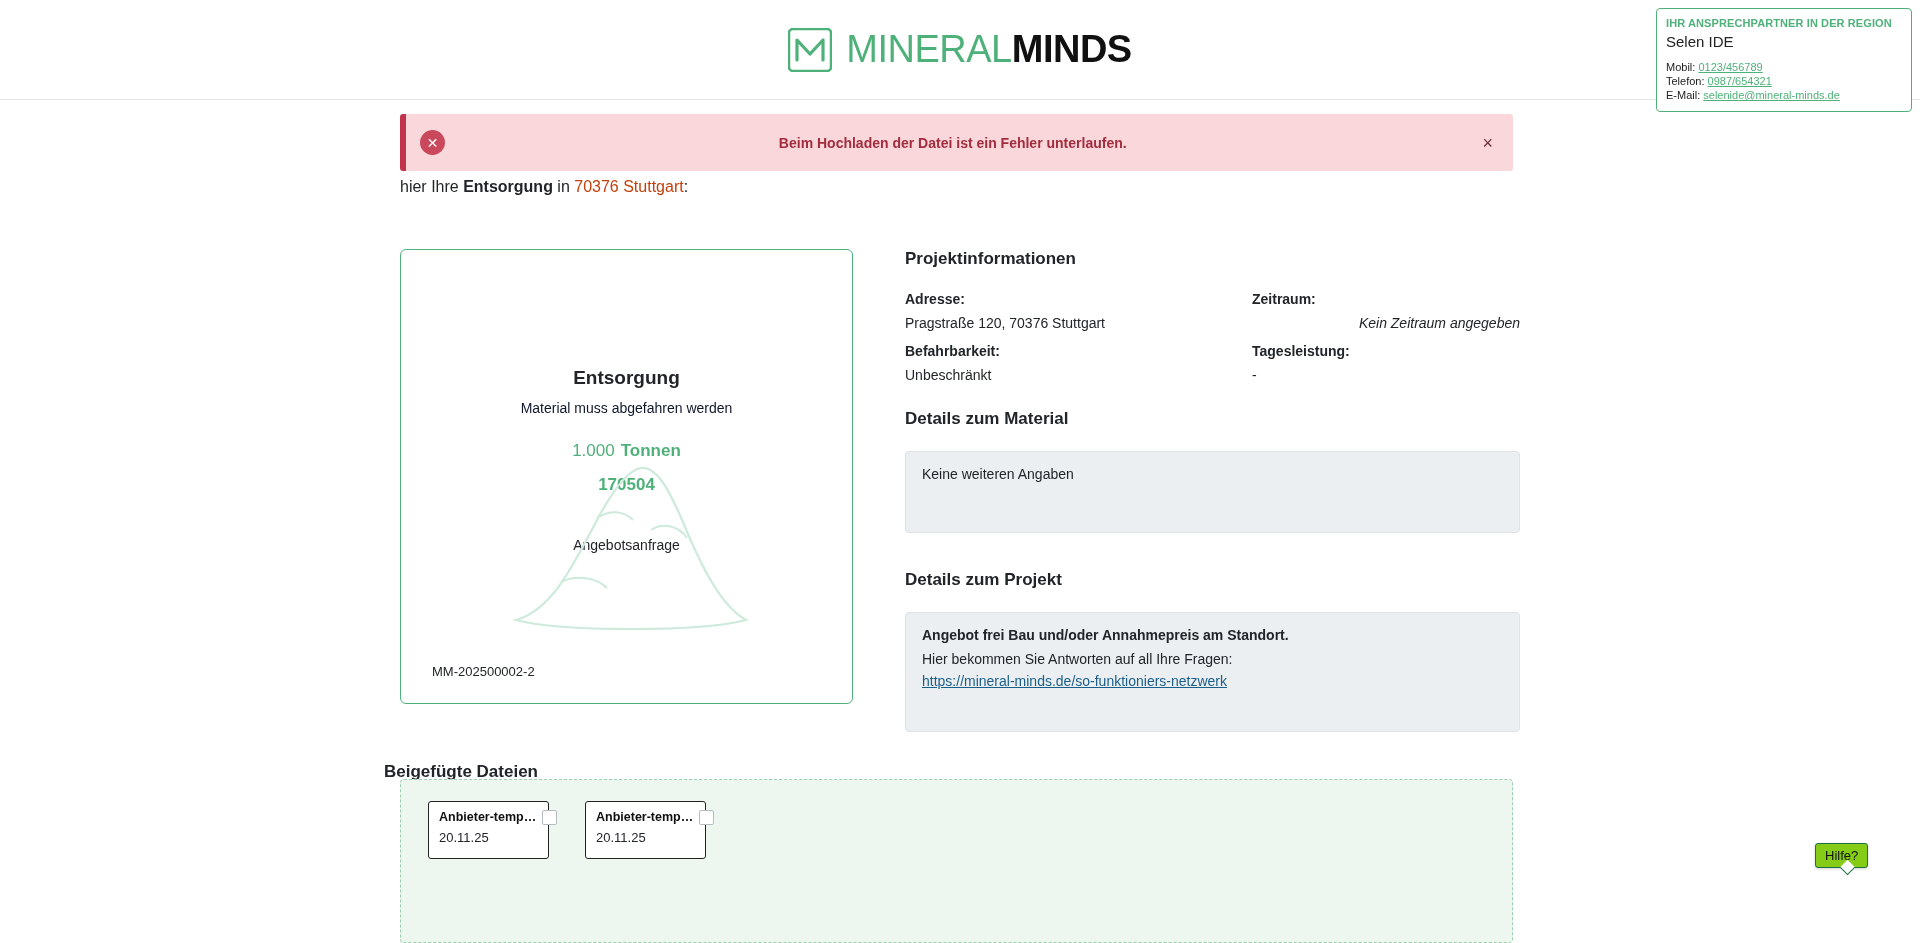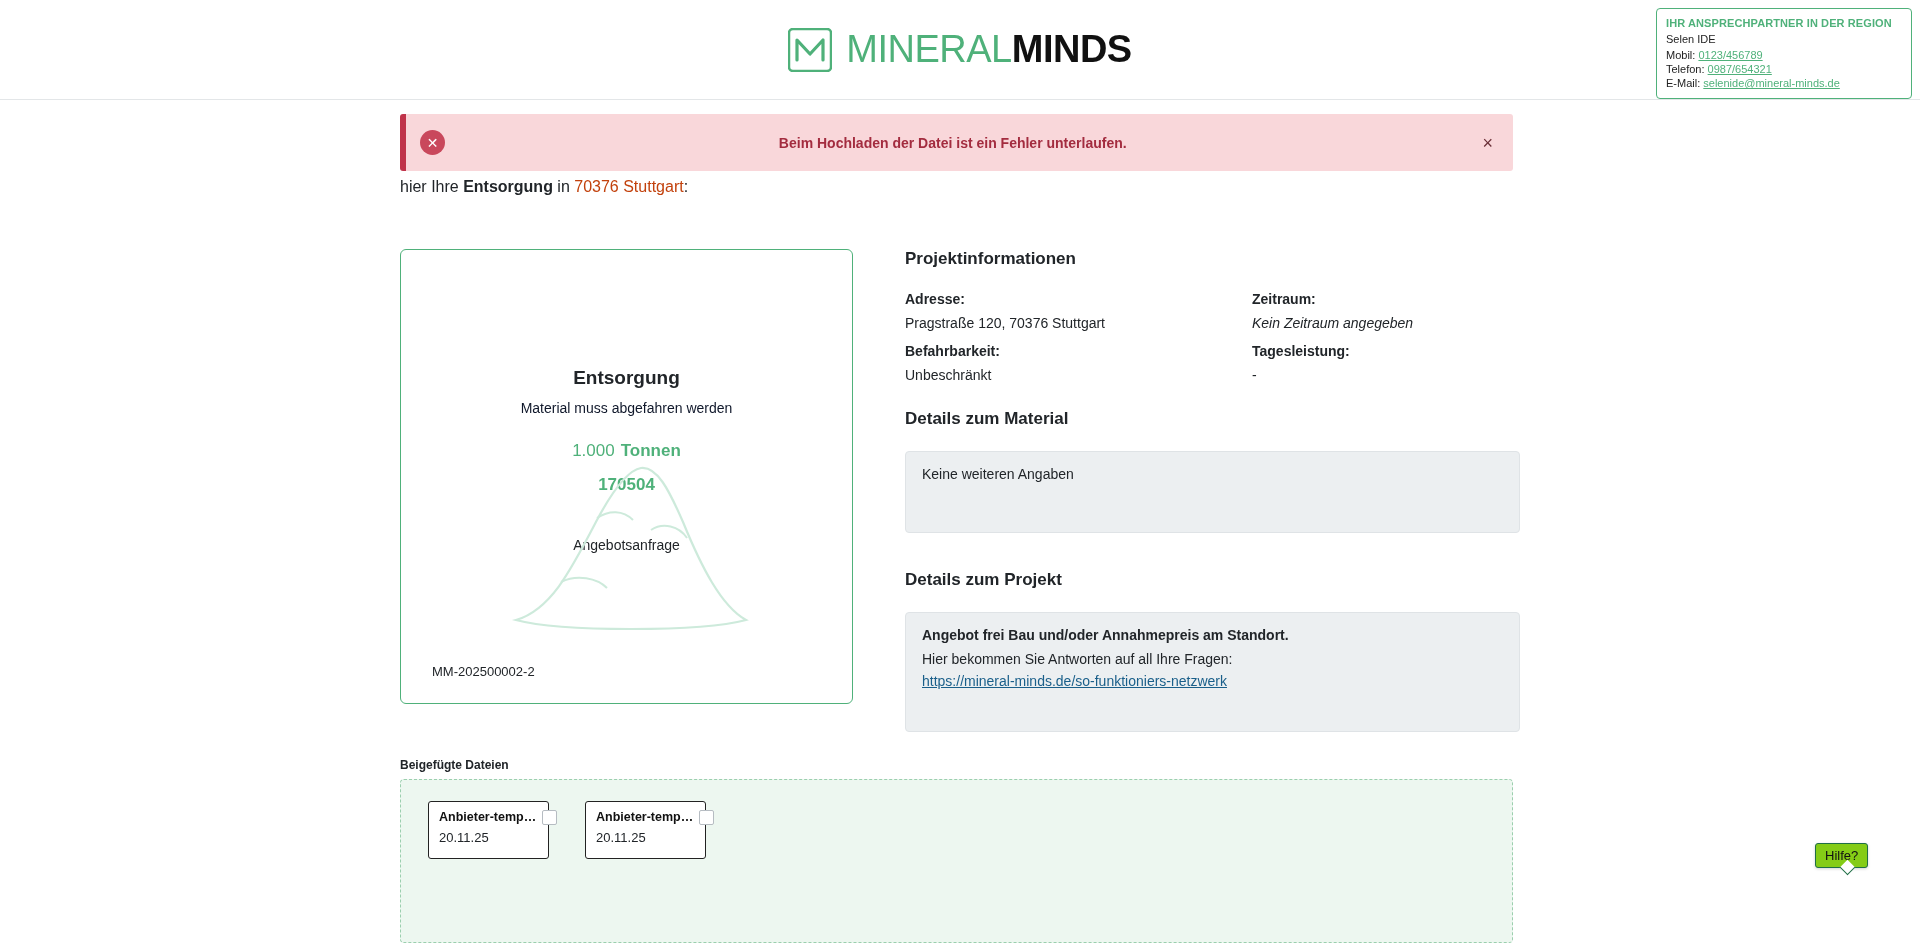--- a/index.html
+++ b/index.html
@@ -45,21 +45,21 @@
     font-size: 11px;
     line-height: 1.28;
   }
   .contact-title {
     color: #4fb17a;
     font-weight: 700;
     font-size: 11px;
     letter-spacing: .1px;
     margin-bottom: 2px;
   }
-  .contact-name { color: #222; font-size: 11px; margin-bottom: 2px; }
+  .contact-name { color: #222; font-size: 15px; margin-bottom: 9px; }
   .contact-row { font-size: 11px; color: #222; }
   .contact-row .lbl { color: #222; }
   .contact-row a { color: #4fb17a; text-decoration: underline; }
 
   
   .alert {
     position: absolute;
     left: 400px; top: 114px;
     width: 1113px; height: 57px;
     background: #f9d7da;
@@ -169,40 +169,40 @@
     margin: 0 0 22px 0;
   }
   .info-grid {
     display: grid;
     grid-template-columns: 347px 1fr;
     row-gap: 12px;
     margin-bottom: 26px;
   }
   .info-label { font-size: 14px; font-weight: 700; color: #212529; margin-bottom: 8px; }
   .info-value { font-size: 14px; color: #212529; }
-  .info-value.ital { font-style: italic; }
+  .info-value.ital { font-style: italic; text-align: right; }
   .grey-box {
     background: #eceff1;
     border: 1px solid #dfe3e6;
     border-radius: 4px;
     padding: 14px 16px;
     font-size: 14px;
     color: #212529;
   }
   .box-material { height: 82px; margin-bottom: 37px; }
   .box-project { height: 120px; }
   .box-project .line1 { font-weight: 700; margin-bottom: 8px; }
   .box-project .line2 { margin-bottom: 6px; }
   .box-project a { color: #1a5f8a; text-decoration: underline; font-size: 14px; }
 
   
   .files-title {
     position: absolute;
-    left: 400px; top: 748px;
-    font-size: 12px; font-weight: 700;
+    left: 384px; top: 748px;
+    font-size: 17px; font-weight: 700;
     color: #212529;
   }
   .dropzone {
     position: absolute;
     left: 400px; top: 779px;
     width: 1113px; height: 164px;
     background: #edf7f0;
     border: 1px dashed #9bcfae;
     border-radius: 4px;
     padding: 21px 0 0 27px;

